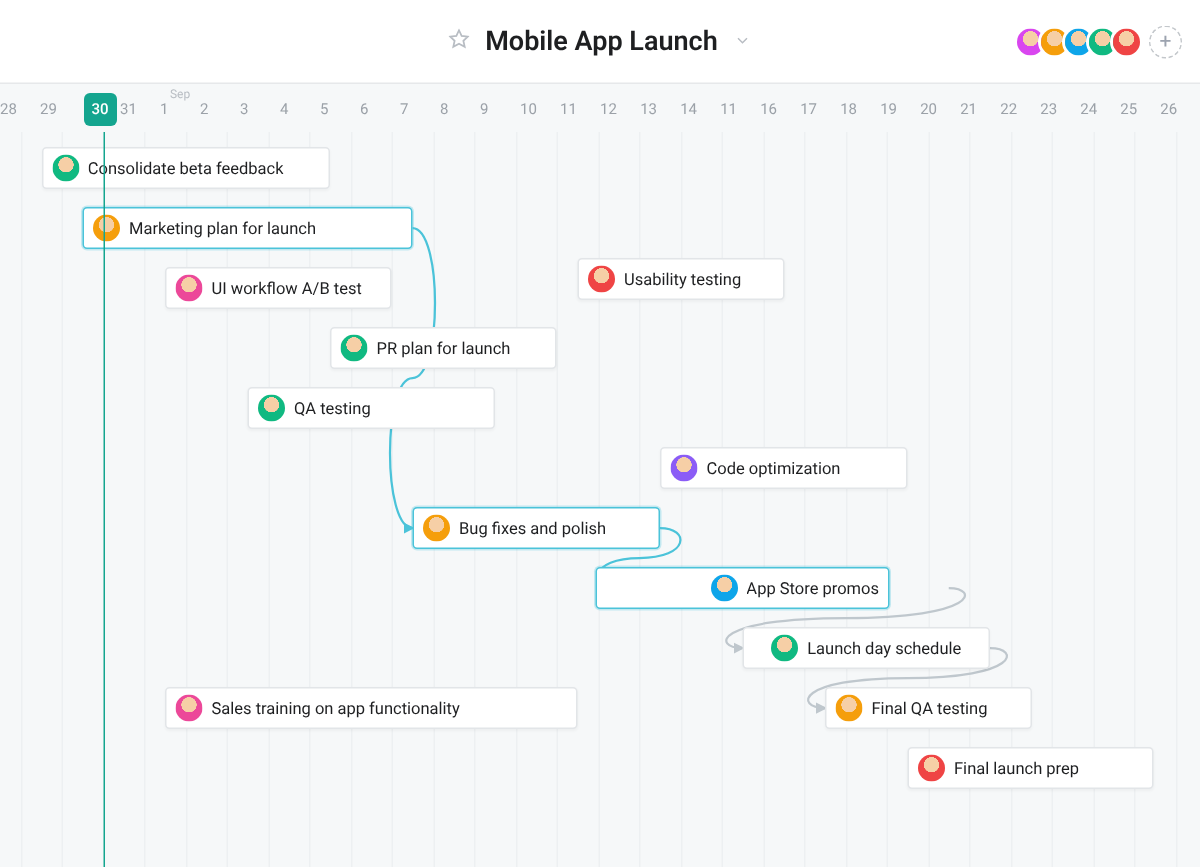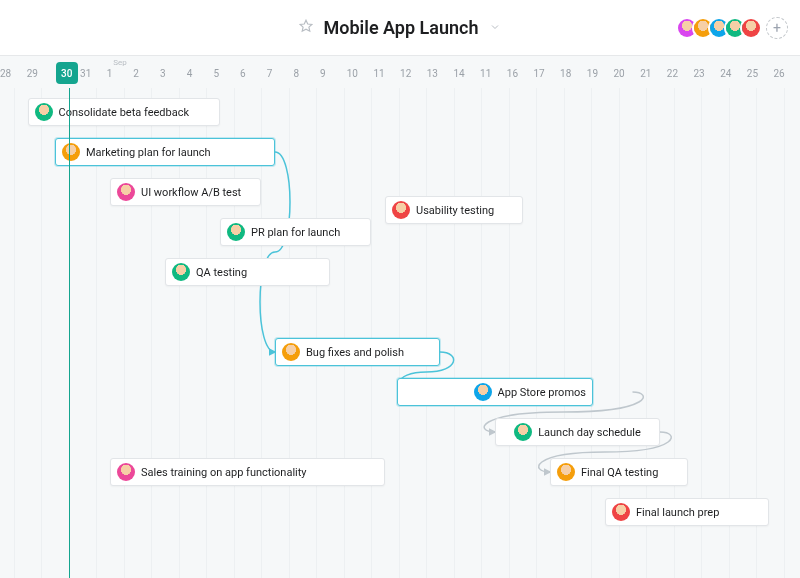--- a/index.html
+++ b/index.html
@@ -171,31 +171,35 @@
           <span class="lbl">Consolidate beta feedback</span>
         </div>
         <div class="task hl" style="left: 55px; top: 50px; width: 220px;">
           <div class="av" style="background: radial-gradient(circle at 50% 38%, rgb(246, 207, 166) 0px, rgb(246, 207, 166) 35%, transparent 36%), rgb(245, 158, 11);"></div>
           <span class="lbl">Marketing plan for launch</span>
         </div>
         <div class="task" style="left: 110px; top: 90px; width: 151.25px;">
           <div class="av" style="background: radial-gradient(circle at 50% 38%, rgb(246, 207, 166) 0px, rgb(246, 207, 166) 35%, transparent 36%), rgb(236, 72, 153);"></div>
           <span class="lbl">UI workflow A/B test</span>
         </div>
-        <div class="task" style="left: 385px; top: 108px; width: 137.5px;">
+        <div class="task" style="left: 385px; top: 84px; width: 137.5px;">
           <div class="av" style="background: radial-gradient(circle at 50% 38%, rgb(246, 207, 166) 0px, rgb(246, 207, 166) 35%, transparent 36%), rgb(239, 68, 68);"></div>
           <span class="lbl">Usability testing</span>
         </div>
         <div class="task" style="left: 220px; top: 130px; width: 151.25px;">
           <div class="av" style="background: radial-gradient(circle at 50% 38%, rgb(246, 207, 166) 0px, rgb(246, 207, 166) 35%, transparent 36%), rgb(16, 185, 129);"></div>
           <span class="lbl">PR plan for launch</span>
         </div>
         <div class="task" style="left: 165px; top: 170px; width: 165px;">
           <div class="av" style="background: radial-gradient(circle at 50% 38%, rgb(246, 207, 166) 0px, rgb(246, 207, 166) 35%, transparent 36%), rgb(16, 185, 129);"></div>
           <span class="lbl">QA testing</span>
+        </div>
+        <div class="task" style="left: 440px; top: 210px; width: 165px;">
+          <div class="av" style="background: radial-gradient(circle at 50% 38%, rgb(246, 207, 166) 0px, rgb(246, 207, 166) 35%, transparent 36%), rgb(139, 92, 246);"></div>
+          <span class="lbl">Code optimization</span>
         </div>
         <div class="task hl" style="left: 275px; top: 250px; width: 165px;">
           <div class="av" style="background: radial-gradient(circle at 50% 38%, rgb(246, 207, 166) 0px, rgb(246, 207, 166) 35%, transparent 36%), rgb(245, 158, 11);"></div>
           <span class="lbl">Bug fixes and polish</span>
         </div>
         <div class="task hl" style="left: 397px; top: 290px; width: 196px; justify-content: flex-end;">
           <div class="av" style="background: radial-gradient(circle at 50% 38%, rgb(246, 207, 166) 0px, rgb(246, 207, 166) 35%, transparent 36%), rgb(14, 165, 233);"></div>
           <span class="lbl">App Store promos</span>
         </div>
         <div class="task" style="left: 495px; top: 330px; width: 165px; justify-content: center;">

